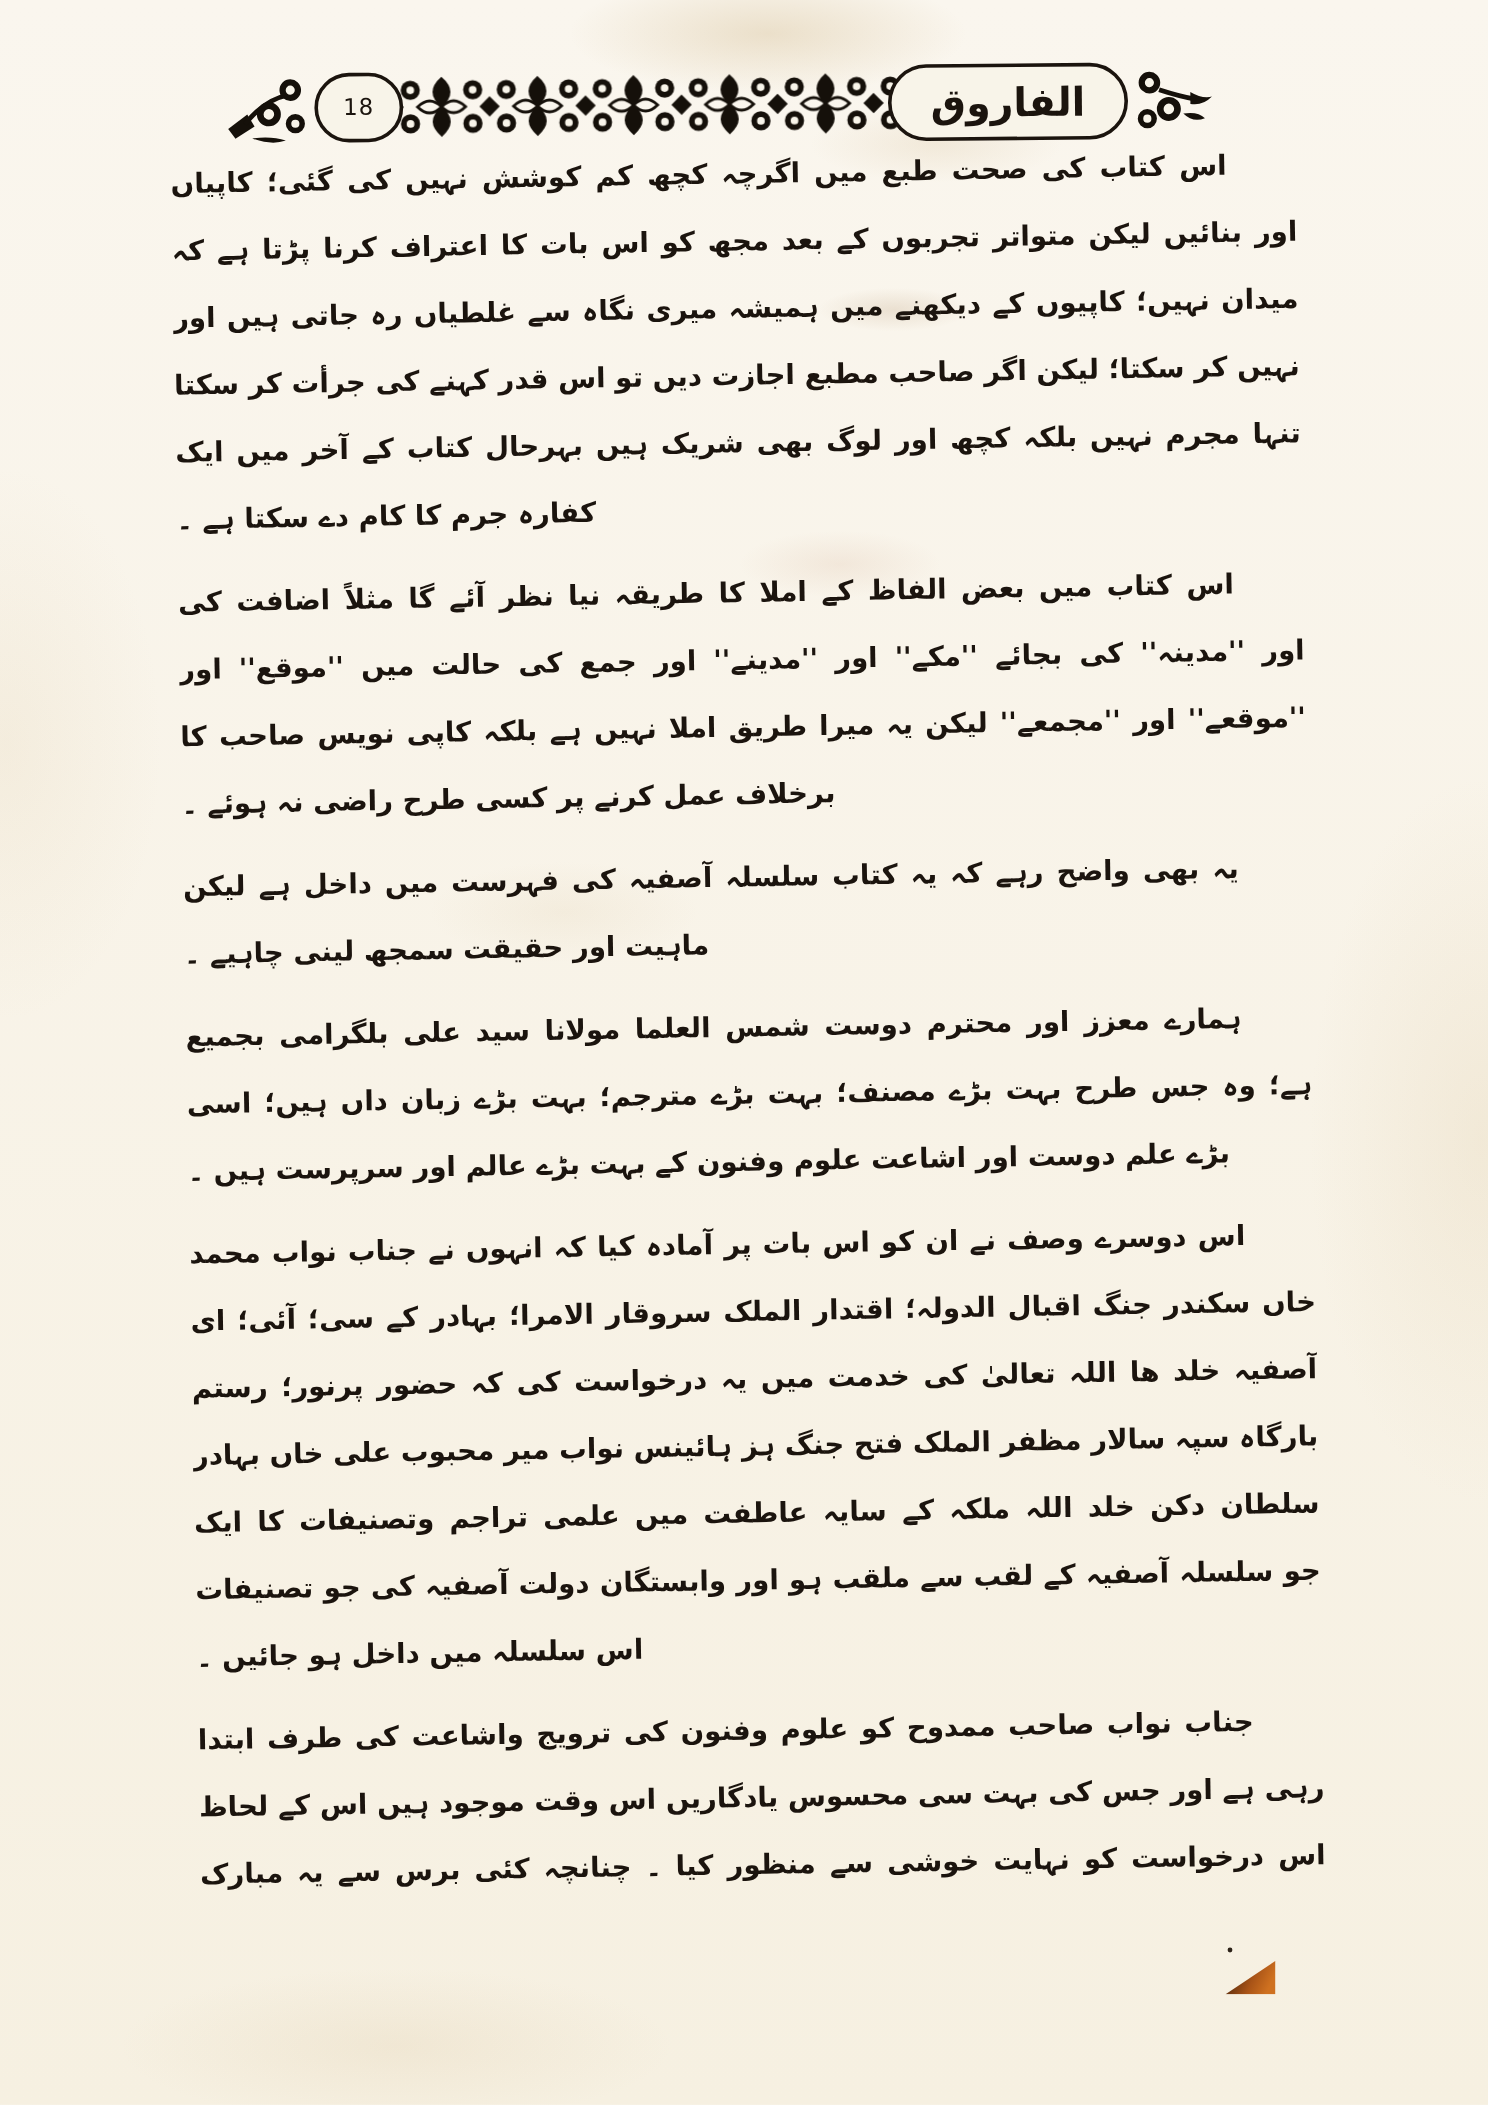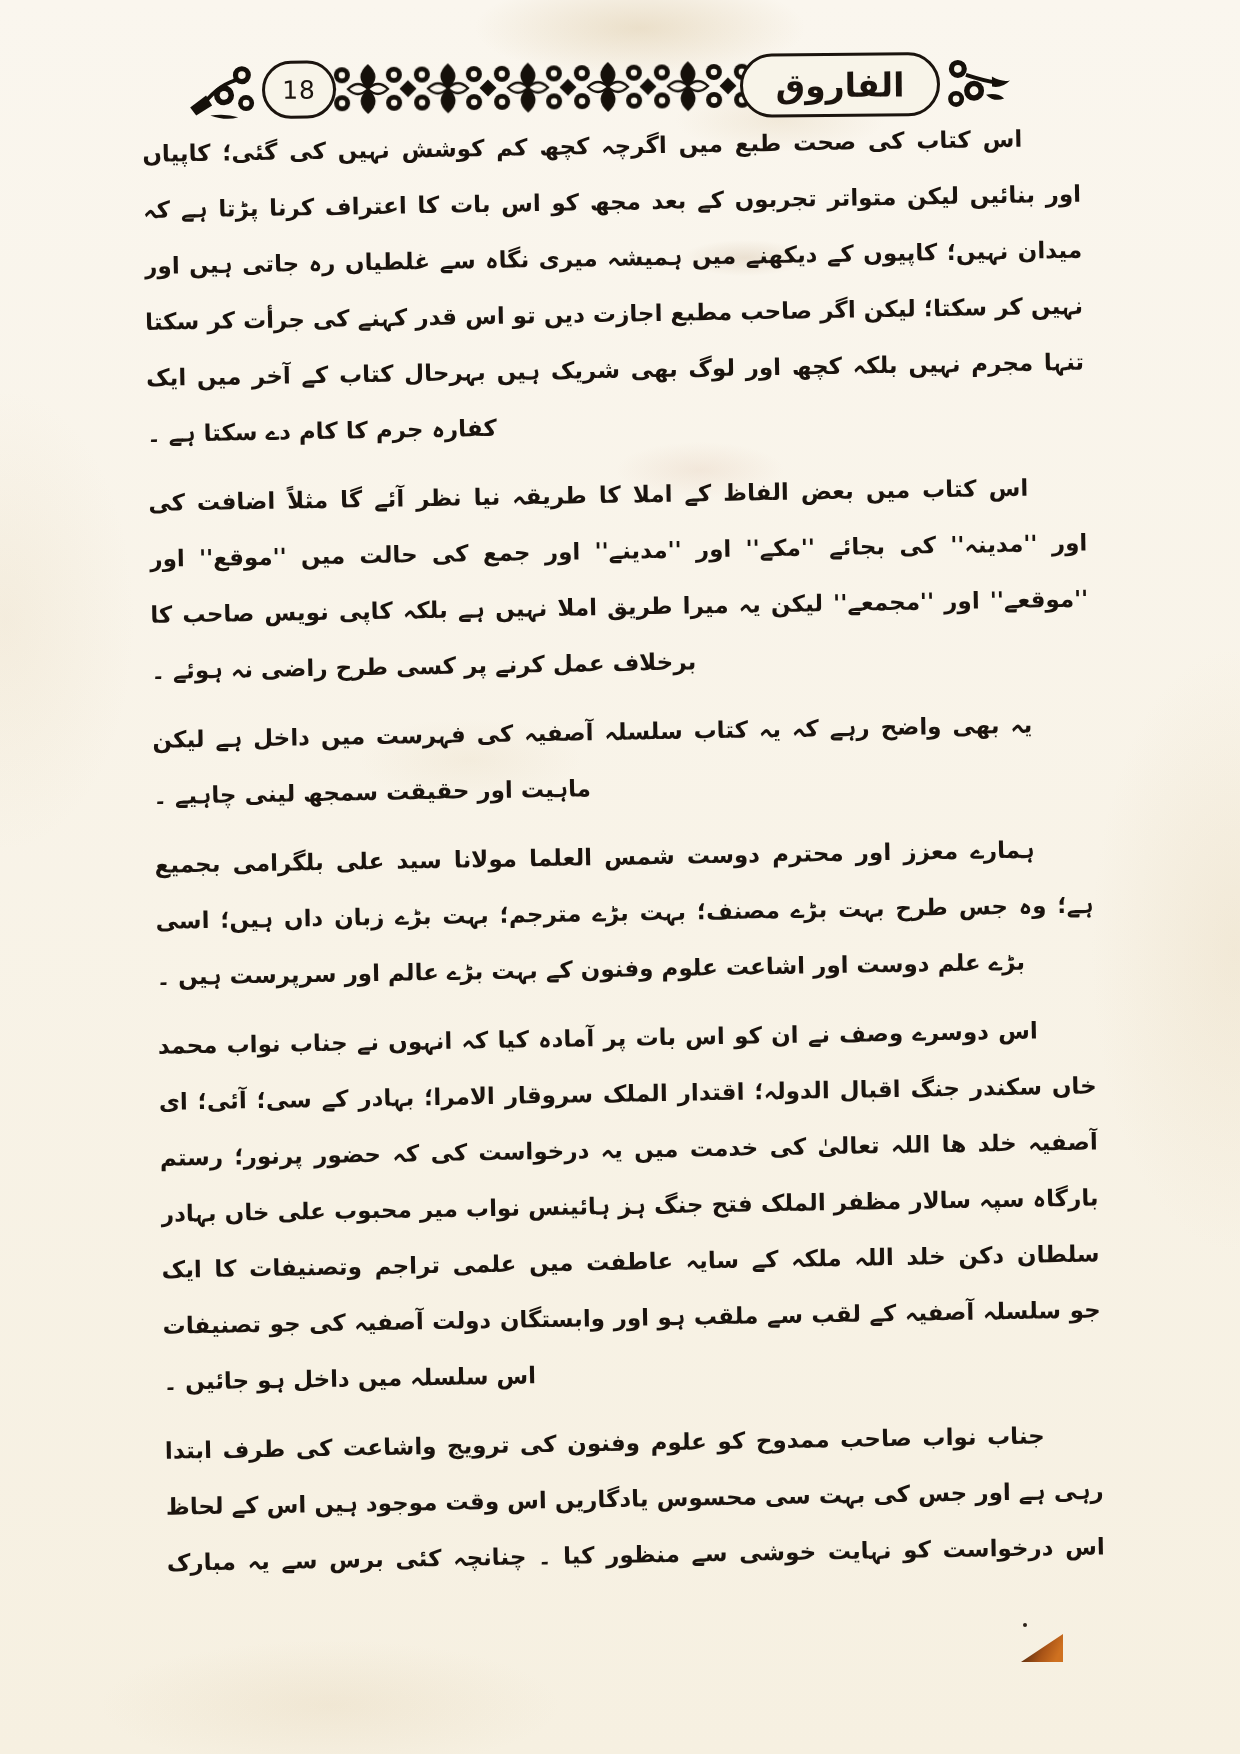--- a/index.html
+++ b/index.html
@@ -31,21 +31,21 @@
   .header{
     position:absolute;top:50px;left:186px;width:830px;height:74px;
     display:flex;align-items:center;color:var(--ink);
     transform:rotate(-0.5deg);
   }
   .curl{flex:none;}
   .pagenum-box{
     flex:none;width:74px;height:58px;border:3px solid var(--ink);border-radius:30px;
     display:flex;align-items:center;justify-content:center;
     position:relative;z-index:2;background:var(--paper);
-    font-size:25px;letter-spacing:1px;
+    font-size:19px;letter-spacing:1px;
   }
   .band{flex:1 1 auto;height:58px;margin:0 -8px;min-width:40px;}
   .title-box{
     flex:none;width:200px;height:64px;border:3.5px solid var(--ink);border-radius:32px;
     display:flex;align-items:center;justify-content:center;
     position:relative;z-index:2;background:var(--paper);
   }
   .title-box span{direction:rtl;font-size:33px;font-weight:bold;}
 
   

